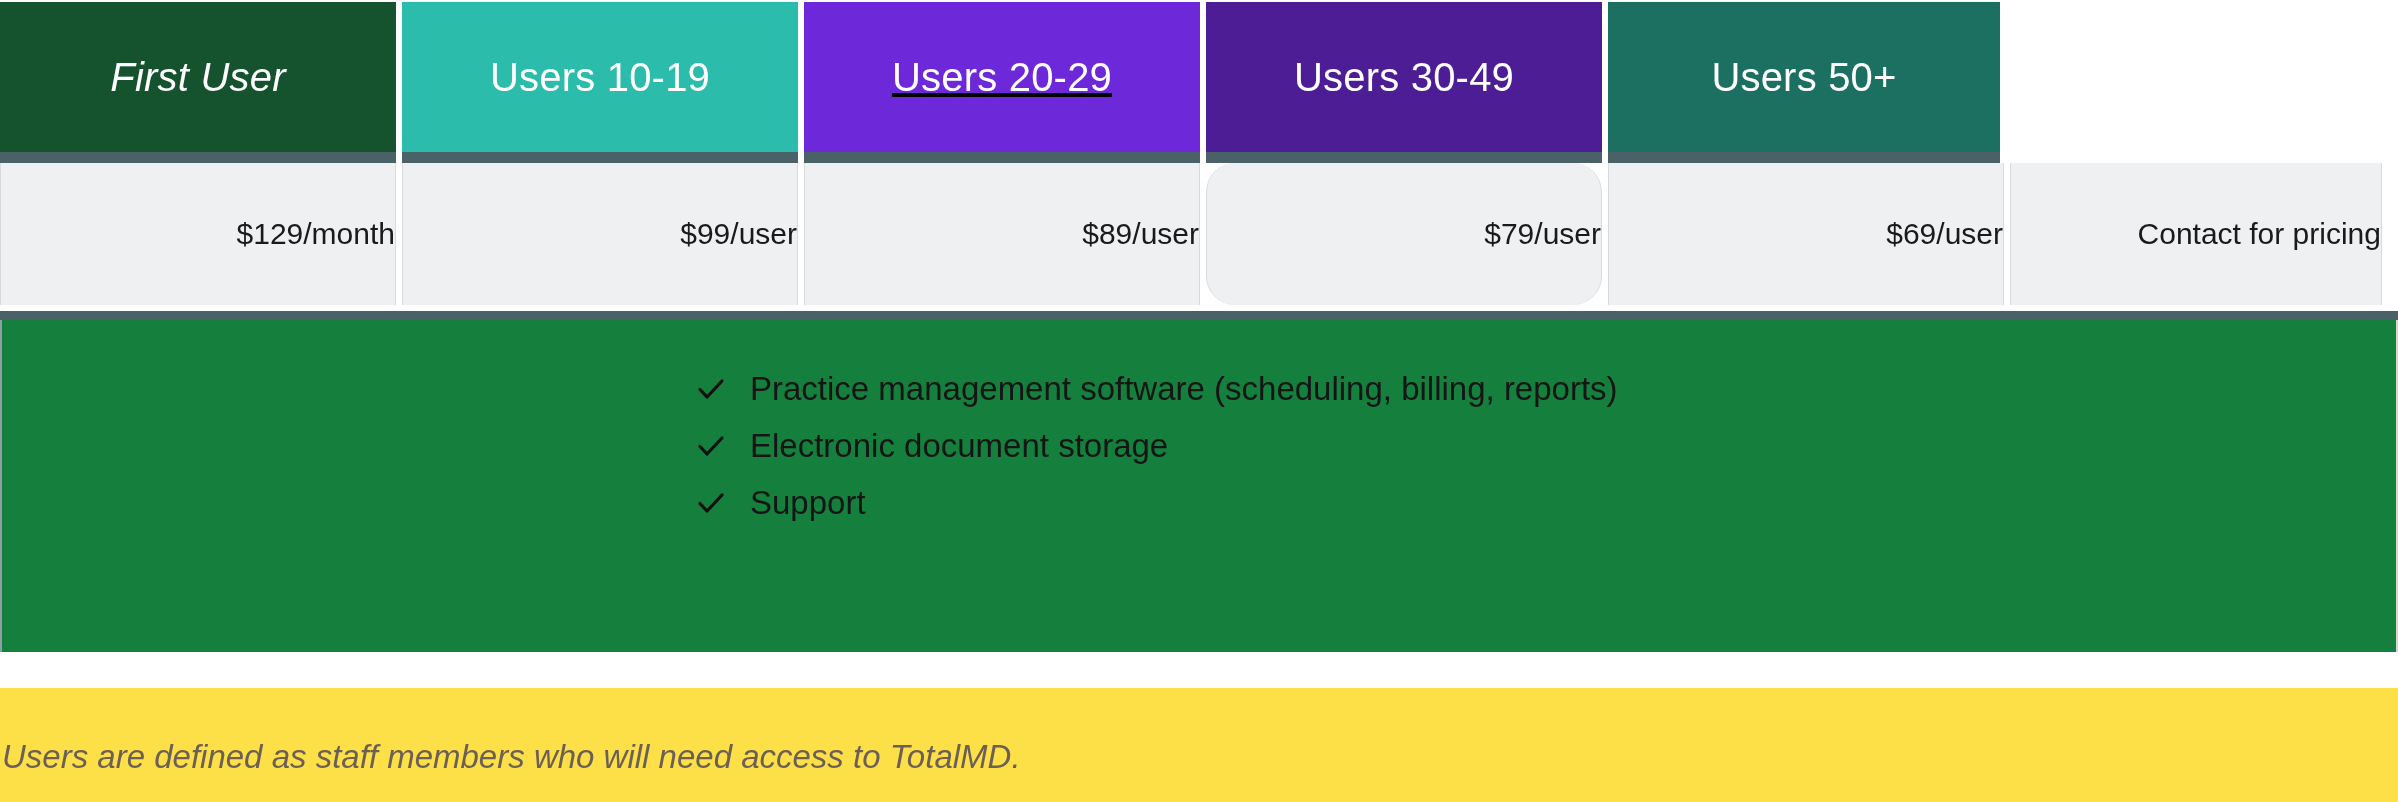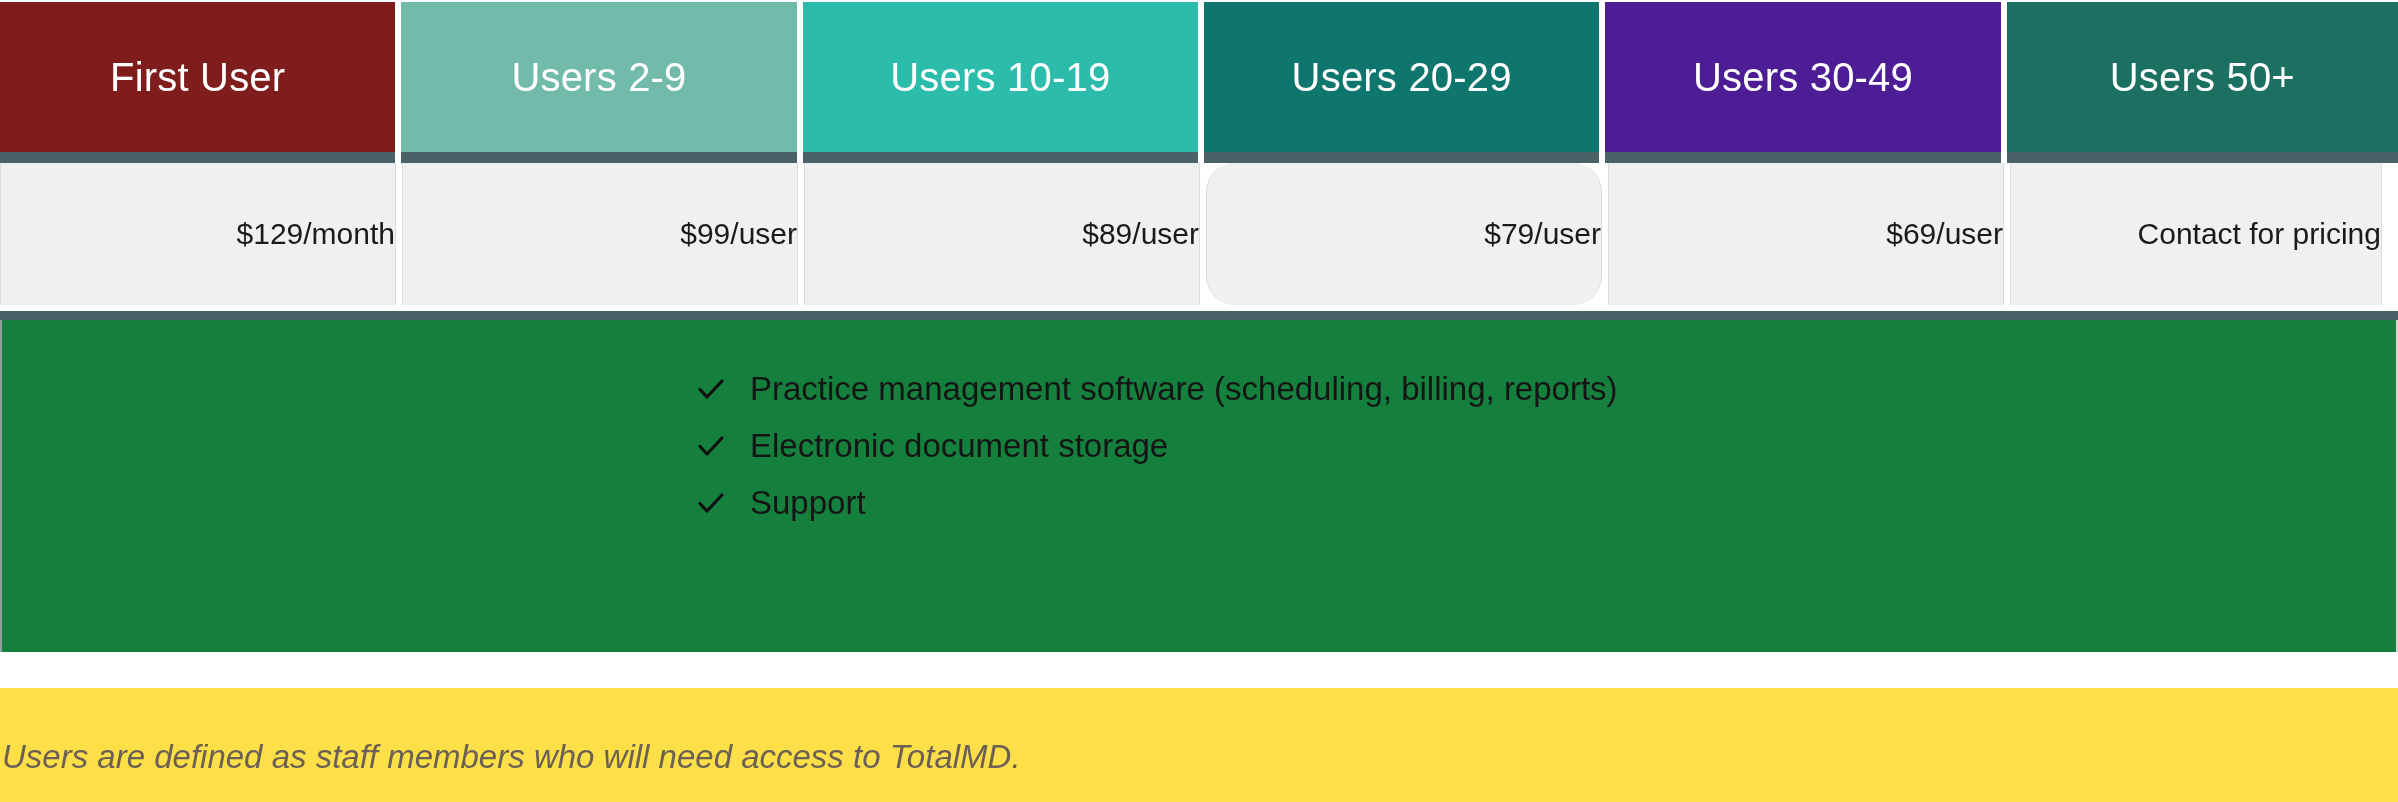--- a/index.html
+++ b/index.html
@@ -159,33 +159,29 @@
     line-height: 1;
     white-space: nowrap;
   }
 </style>
 </head>
 <body>
 
 <div id="board">
 
   <div id="tier-row">
-      <div class="tier-col" style="width: 396px; background: #7f1d1d;">
+      <div class="tier-col" style="width: 396px; background: #14532d; font-style: italic;">
         <div class="tier-label">First User</div>
-        <div class="tier-underbar"></div>
-      </div>
-      <div class="tier-col" style="width: 396px; background: rgb(114, 187, 171);">
-        <div class="tier-label">Users 2-9</div>
         <div class="tier-underbar"></div>
       </div>
       <div class="tier-col" style="width: 396px; background: rgb(44, 188, 172);">
         <div class="tier-label">Users 10-19</div>
         <div class="tier-underbar"></div>
       </div>
-      <div class="tier-col" style="width: 396px; background: #0f766e;">
+      <div class="tier-col" style="width: 396px; background: #6d28d9; text-decoration: underline;">
         <div class="tier-label">Users 20-29</div>
         <div class="tier-underbar"></div>
       </div>
       <div class="tier-col" style="width: 396px; background: #4c1d95;">
         <div class="tier-label">Users 30-49</div>
         <div class="tier-underbar"></div>
       </div>
       <div class="tier-col" style="width: 392px; background: rgb(27, 112, 98);">
         <div class="tier-label">Users 50+</div>
         <div class="tier-underbar"></div>

